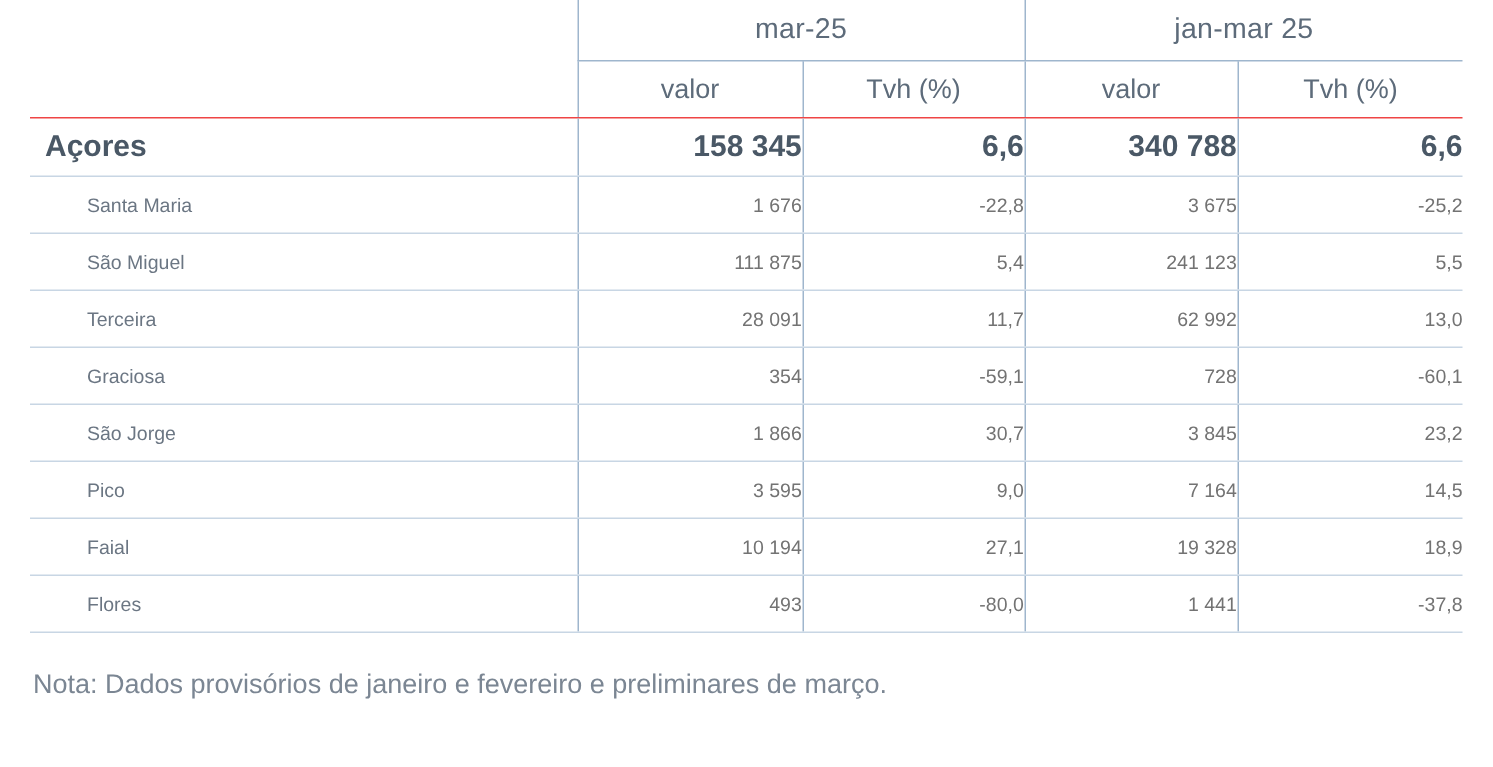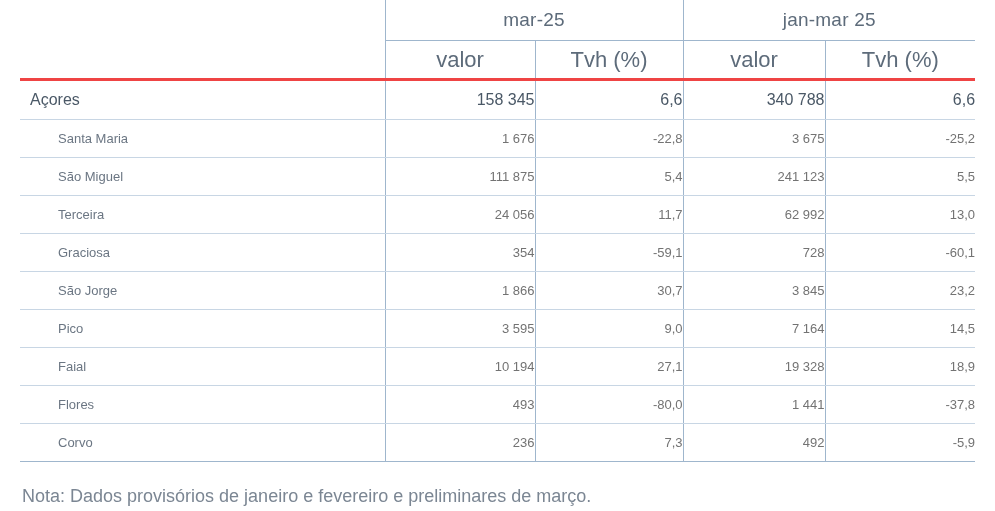--- a/index.html
+++ b/index.html
@@ -45,38 +45,38 @@
     color: #5d6b7a;
     border-bottom: 1px solid #9fb6cd;
     letter-spacing: 0.2px;
   }
   .hdr-blank {
     border-bottom: none;
   }
   .hdr-sub {
     height: 37px;
     text-align: center;
-    font-size: 22px;
+    font-size: 18px;
     font-weight: bold;
     color: #5d6b7a;
-    border-bottom: 3px solid #ef4444;
+    border-bottom: 1px solid #ef4444;
   }
   .vline-l { border-left: 1px solid #9fb6cd; }
 
   tr.row-region td {
     height: 37px;
     border-bottom: 1px solid #c8d6e4;
     font-size: 13px;
   }
   tr.row-total td {
     height: 38px;
     border-bottom: 1px solid #c8d6e4;
     border-top: 1px solid #9fb6cd;
-    font-size: 16px;
-    font-weight: normal;
+    font-size: 20px;
+    font-weight: bold;
     color: #4a5866;
   }
   tr.row-last td {
     border-bottom: 1px solid #9fb6cd;
   }
   td.name {
     text-align: left;
     padding-left: 16px;
     color: #6b7683;
   }
@@ -144,21 +144,21 @@
         </tr>
         <tr class="row-region">
           <td class="name indent">São Miguel</td>
           <td class="num vline-l">111 875</td>
           <td class="num vline-l">5,4</td>
           <td class="num vline-l">241 123</td>
           <td class="num vline-l">5,5</td>
         </tr>
         <tr class="row-region">
           <td class="name indent">Terceira</td>
-          <td class="num vline-l">24 056</td>
+          <td class="num vline-l">28 091</td>
           <td class="num vline-l">11,7</td>
           <td class="num vline-l">62 992</td>
           <td class="num vline-l">13,0</td>
         </tr>
         <tr class="row-region">
           <td class="name indent">Graciosa</td>
           <td class="num vline-l">354</td>
           <td class="num vline-l">-59,1</td>
           <td class="num vline-l">728</td>
           <td class="num vline-l">-60,1</td>
@@ -184,24 +184,17 @@
           <td class="num vline-l">19 328</td>
           <td class="num vline-l">18,9</td>
         </tr>
         <tr class="row-region">
           <td class="name indent">Flores</td>
           <td class="num vline-l">493</td>
           <td class="num vline-l">-80,0</td>
           <td class="num vline-l">1 441</td>
           <td class="num vline-l">-37,8</td>
         </tr>
-        <tr class="row-region row-last">
-          <td class="name indent">Corvo</td>
-          <td class="num vline-l">236</td>
-          <td class="num vline-l">7,3</td>
-          <td class="num vline-l">492</td>
-          <td class="num vline-l">-5,9</td>
-        </tr>
       </tbody>
   </table>
 
   <div class="note">Nota: Dados provisórios de janeiro e fevereiro e preliminares de março.</div>
 </div>
 
 </body></html>

